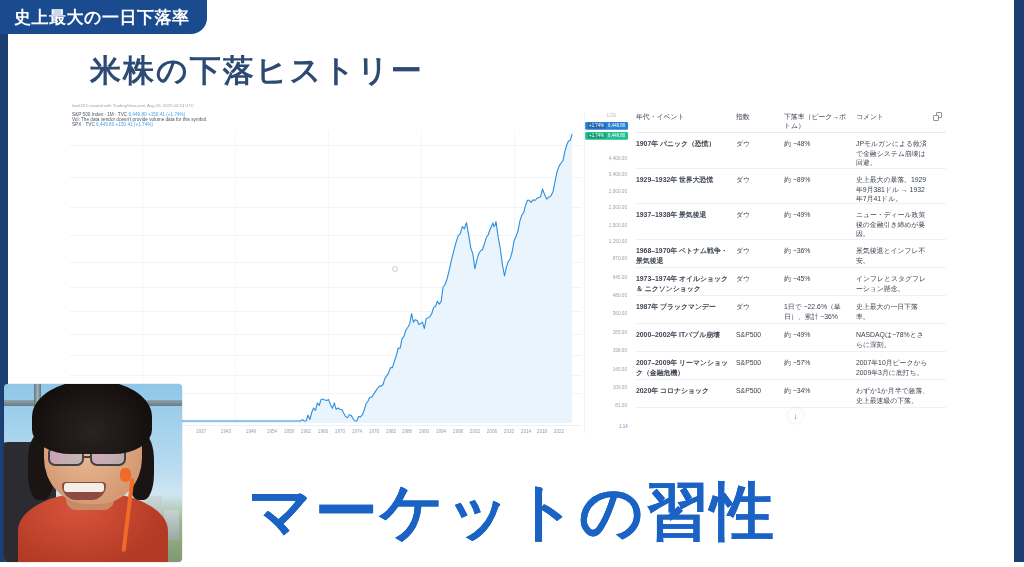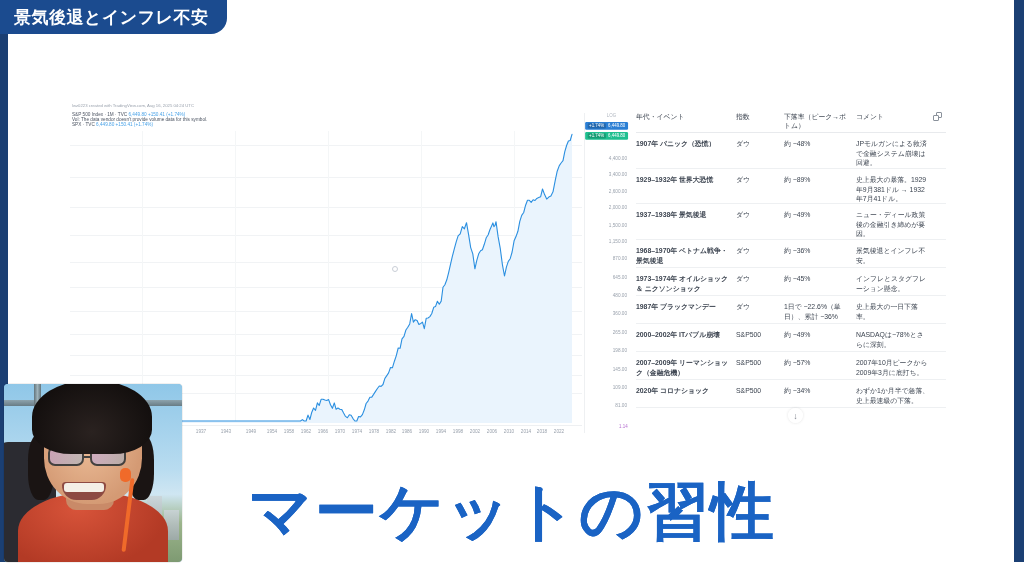--- a/index.html
+++ b/index.html
@@ -261,23 +261,24 @@
 <body>
 
 <div id="stage">
 
   <div class="frame-top"></div>
   <div class="frame-left"></div>
   <div class="frame-right"></div>
   <div class="frame-bottom"></div>
 
   <div class="banner">
-    <span class="banner-text">景気後退とインフレ不安</span>
+    <span class="banner-text">史上最大の一日下落率</span>
   </div>
 
+  <div class="slide-title">米株の下落ヒストリー</div>
 
   <div class="chart-panel">
 
     <div class="chart-credit">lwz0223 created with TradingView.com, Aug 16, 2025 04:24 UTC</div>
 
     <div class="chart-legend">
       <div class="legend-row">
         <span class="legend-sym">S&amp;P 500 Index · 1M · TVC</span>
         <span class="legend-quote">6,449.80  +150.41 (+1.74%)</span>
       </div>

